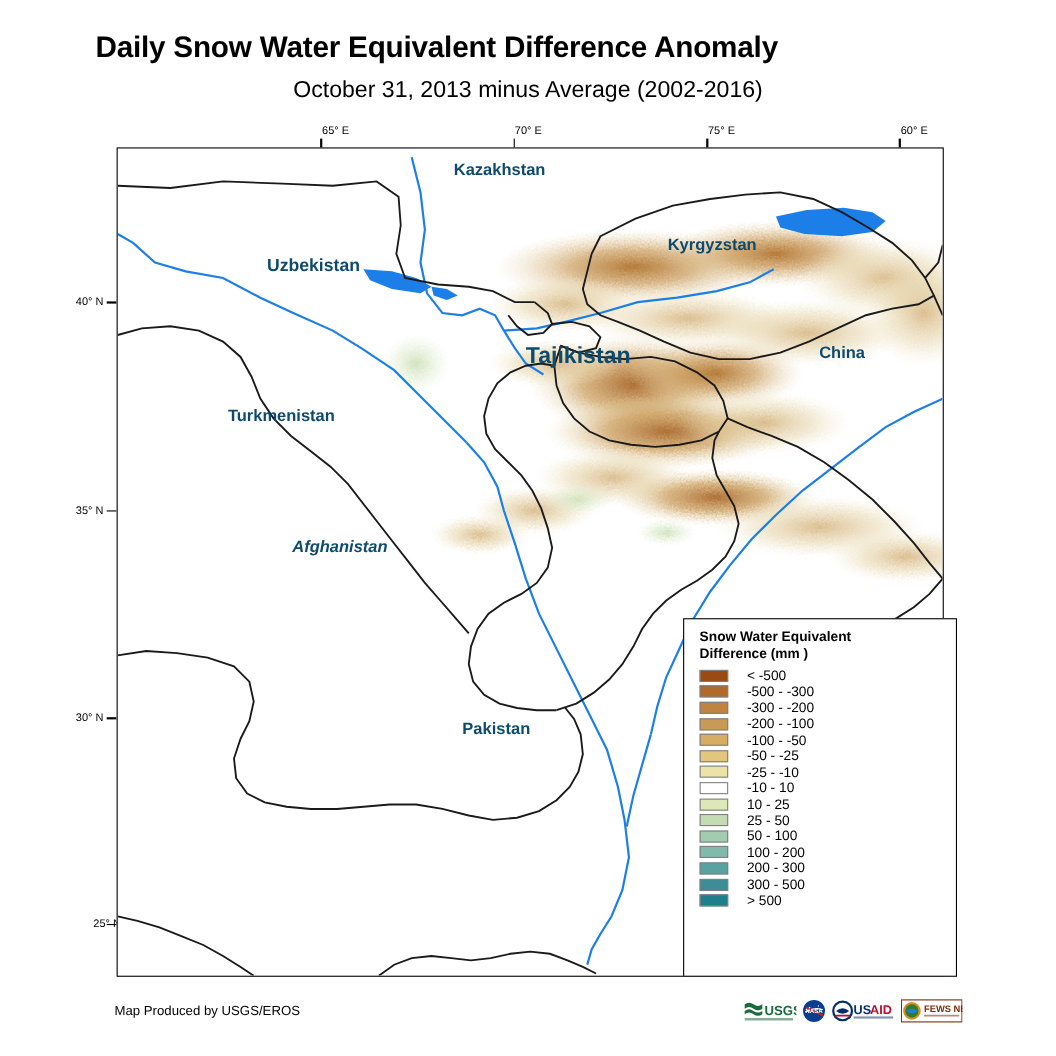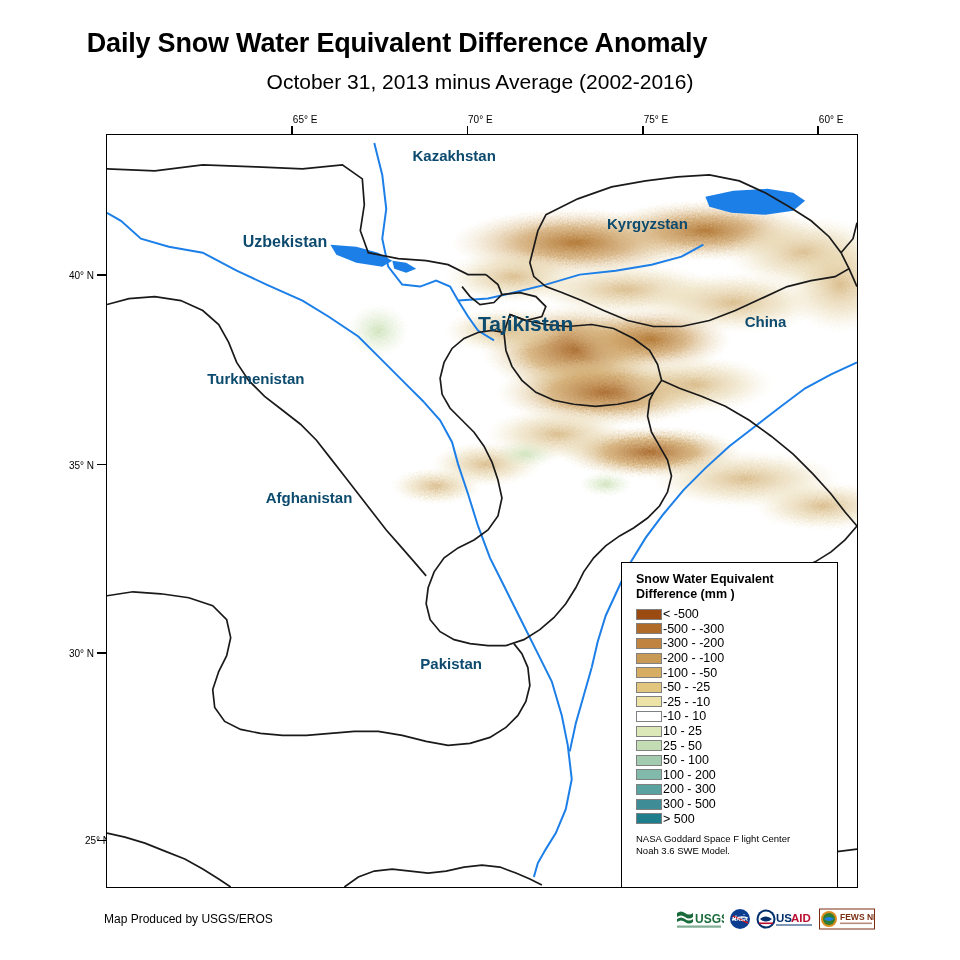--- a/index.html
+++ b/index.html
@@ -24,29 +24,29 @@
   .lon-tick{position:absolute;top:126px;width:1.5px;height:9px;background:#000;}
   .lat-label{position:absolute;font-size:10px;transform:translateY(-50%);
              white-space:nowrap;text-align:right;}
   .lat-tick{position:absolute;left:97px;width:9px;height:1.5px;background:#000;}
 
   
   .country{position:absolute;font-weight:bold;white-space:nowrap;
            transform:translate(-50%,-50%);color:#0c4a6e;}
 
   
-  #legend{position:absolute;left:621px;top:562px;width:217px;height:326px;
+  #legend{position:absolute;left:621px;top:562px;width:249px;height:326px;
           background:#fff;border:1.5px solid #000;box-sizing:border-box;}
   #legend-title{margin:9px 0 0 14px;font-size:12.5px;font-weight:bold;
                 line-height:15px;width:200px;}
   #legend-items{margin:5px 0 0 14px;}
   .legend-row{display:flex;align-items:center;height:14.6px;}
   .swatch{width:26px;height:11px;border:1px solid #808080;box-sizing:border-box;
           flex:0 0 auto;}
-  .legend-label{margin-left:1px;font-size:12.5px;line-height:12px;white-space:nowrap;}
+  .legend-label{margin-left:17px;font-size:12.5px;line-height:12px;white-space:nowrap;}
   #legend-source{margin:7px 0 0 14px;font-size:9.5px;line-height:12.5px;}
 
   
   #credit{position:absolute;left:104px;top:912px;font-size:12px;}
   #logos{position:absolute;left:676px;top:904px;width:184px;height:30px;
          display:flex;align-items:center;gap:5px;}
   .logo{height:22px;display:flex;align-items:center;}
 </style>
 </head>
 <body>
@@ -219,21 +219,21 @@
   </svg>
 </div>
 
 <div id="country-layer">
     <div class="country" style="left: 454.176px; top: 155.112px; font-size: 15px;">Kazakhstan</div>
     <div class="country" style="left: 647.44px; top: 222.972px; font-size: 15px;">Kyrgyzstan</div>
     <div class="country" style="left: 284.976px; top: 241.822px; font-size: 16px;">Uzbekistan</div>
     <div class="country" style="left: 525.616px; top: 324.008px; font-size: 21px;">Tajikistan</div>
     <div class="country" style="left: 765.504px; top: 320.992px; font-size: 15px;">China</div>
     <div class="country" style="left: 227.824px; top: 377.542px; font-size: 15px; margin-left: 28px;">Turkmenistan</div>
-    <div class="country" style="left: 309.04px; top: 497.428px; font-size: 15px;">Afghanistan</div>
+    <div class="country" style="left: 309.04px; top: 497.428px; font-size: 15px; font-style: italic;">Afghanistan</div>
     <div class="country" style="left: 451.168px; top: 663.308px; font-size: 15px;">Pakistan</div>
   </div>
 
 <div id="legend">
   <div id="legend-title">
     <div>Snow Water Equivalent</div>
     <div>Difference (mm )</div>
   </div>
   <div id="legend-items">
       <div class="legend-row">
@@ -290,24 +290,20 @@
       </div>
       <div class="legend-row">
         <div class="swatch" style="background: rgb(61, 140, 150);"></div>
         <div class="legend-label">300 - 500</div>
       </div>
       <div class="legend-row">
         <div class="swatch" style="background: rgb(30, 126, 140);"></div>
         <div class="legend-label">&gt; 500</div>
       </div>
     </div>
-  <div id="legend-source">
-    <div>NASA Goddard Space F light Center</div>
-    <div>Noah 3.6 SWE  Model.</div>
-  </div>
 </div>
 
 <div id="credit">Map Produced by USGS/EROS</div>
 
 <div id="logos">
 
   <div class="logo">
     <svg width="48" height="20" viewBox="0 0 48 20">
       <path d="M1 4 q4 -3 8 0 q4 3 8 0 l0 4 q-4 3 -8 0 q-4 -3 -8 0 Z" fill="#1A6B3C"></path>
       <path d="M1 10 q4 -3 8 0 q4 3 8 0 l0 3 q-4 3 -8 0 q-4 -3 -8 0 Z" fill="#1A6B3C"></path>

